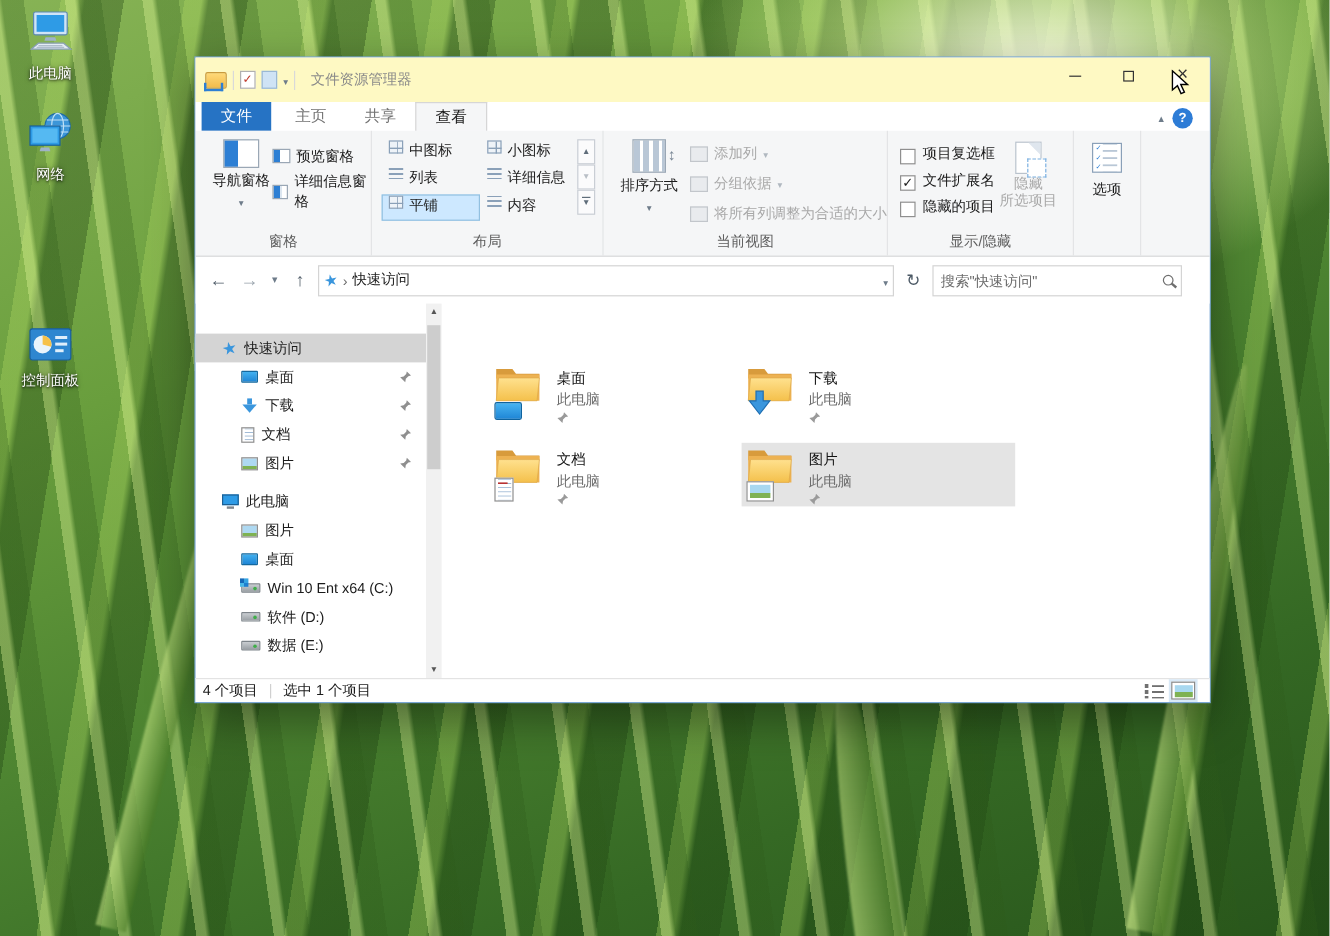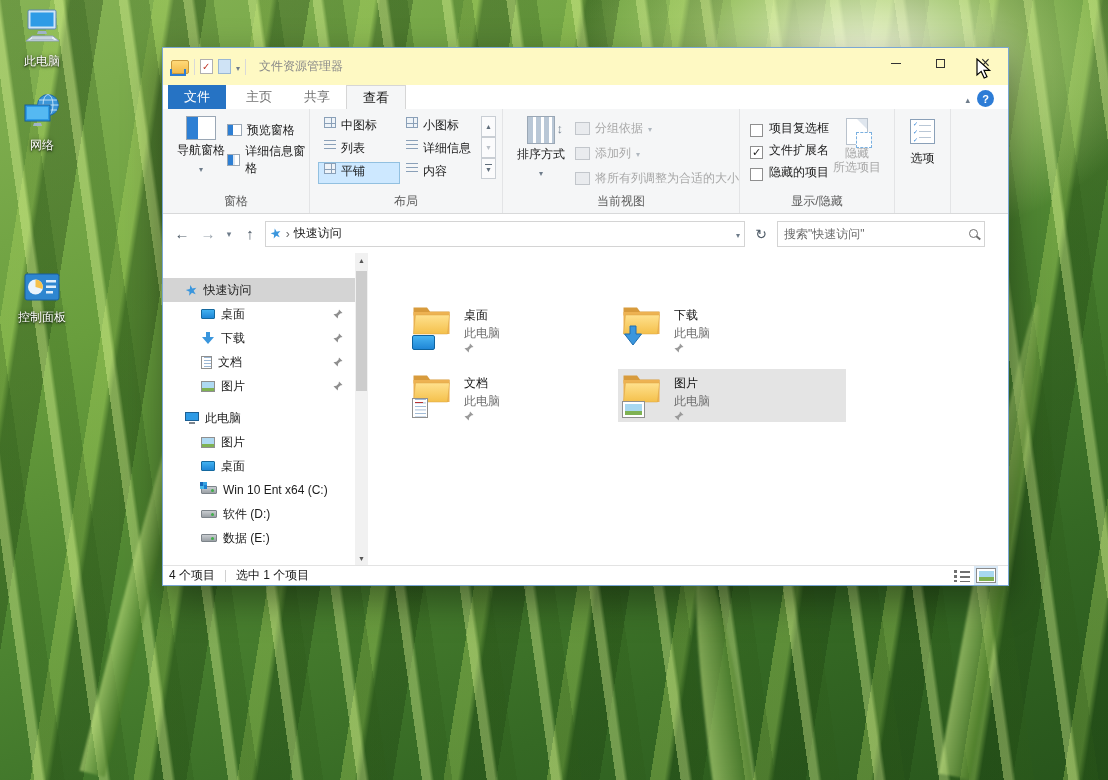--- a/index.html
+++ b/index.html
@@ -336,26 +336,26 @@
       <div class="rgroup g-view">
         <div style="display:flex; padding-left:10px;">
           <div class="bigbtn" style="width:56px;">
             <span class="ic-sort"></span>
             <span>排序方式</span>
             <span class="dropglyph"></span>
           </div>
           <div style="display:flex; flex-direction:column; padding-top:8px; gap:3px; padding-left:6px;">
             <div class="smallrow disabled">
               <span class="ic-gray16"></span>
-              <span>分组依据</span>
+              <span>添加列</span>
               <span class="dropglyph" style="opacity:.5"></span>
             </div>
             <div class="smallrow disabled">
               <span class="ic-gray16"></span>
-              <span>添加列</span>
+              <span>分组依据</span>
               <span class="dropglyph" style="opacity:.5"></span>
             </div>
             <div class="smallrow disabled">
               <span class="ic-gray16"></span>
               <span>将所有列调整为合适的大小</span>
             </div>
           </div>
         </div>
         <div class="rgroup-label">当前视图</div>
       </div>

